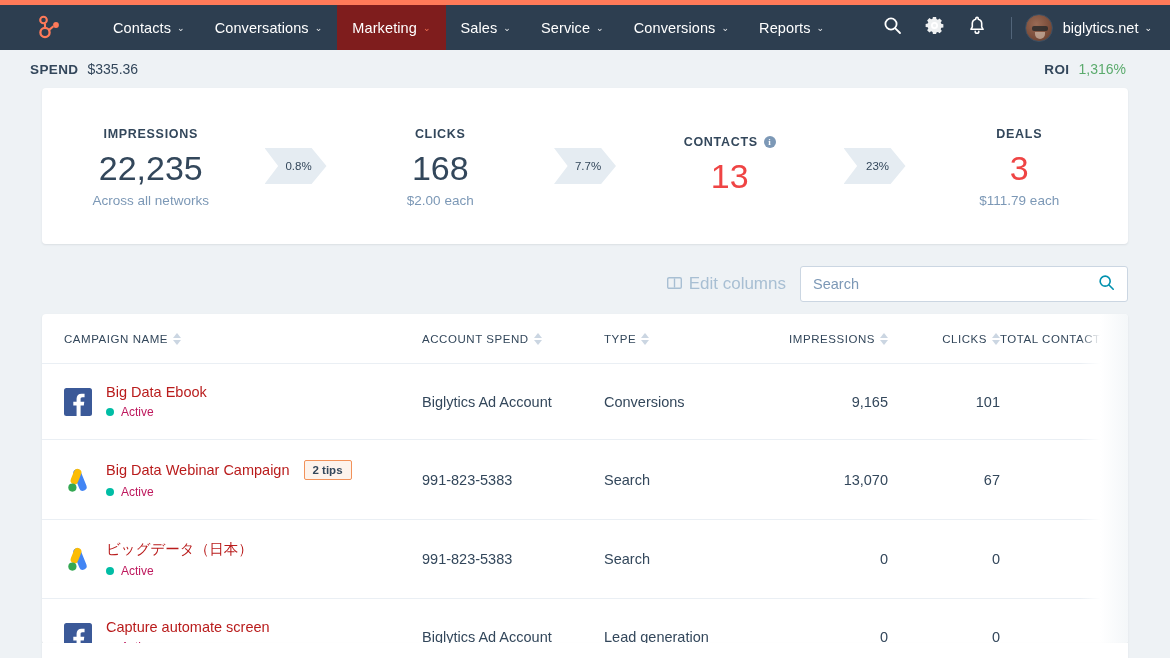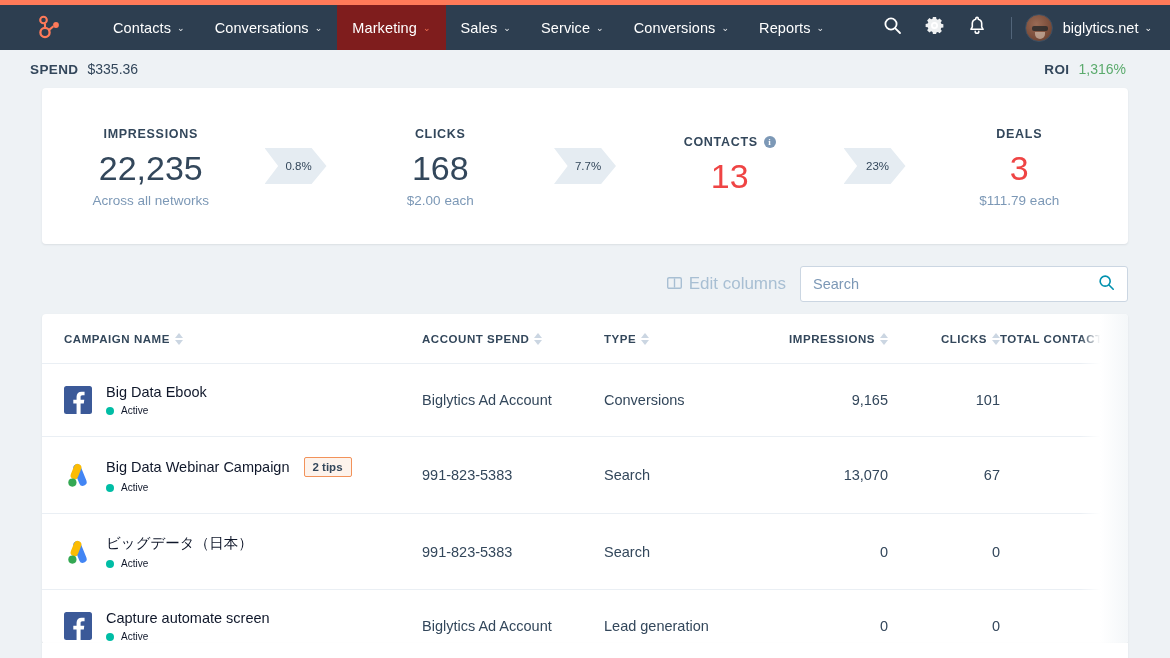--- a/index.html
+++ b/index.html
@@ -137,21 +137,21 @@
   .search-box input::placeholder { color: #7c98b6; }
 
   
   .table-card {
     margin: 12px 42px 0; background: #fff; border-radius: 4px;
     box-shadow: 0 1px 2px rgba(45,62,80,.10);
     position: relative; overflow: hidden; height: 330px;
   }
   table { border-collapse: collapse; width: 1200px; table-layout: fixed; }
   thead th {
-    font-size: 11.5px; font-weight: bold; color: #33475b;
+    font-size: 11.5px; font-weight: normal; color: #33475b;
     letter-spacing: .55px; padding: 18px 0 17px; vertical-align: middle;
     border-bottom: 1px solid #eaeff4; white-space: nowrap;
   }
   .th-inner { display: inline-flex; align-items: center; gap: 5px; cursor: pointer; }
   .th-inner.stacked { flex-direction: row; align-items: center; }
   .th-text-2 { display: inline-block; text-align: center; line-height: 1.25; }
 
   .sort-arrows {
     display: inline-flex; flex-direction: column; gap: 2px; line-height: 0;
   }
@@ -176,32 +176,32 @@
   .col-impr     { width: 132px; text-align: right; }
   .col-clicks   { width: 112px; text-align: right; }
   .col-contacts { width: 110px; text-align: right; }
   .col-cut      { width: 132px; text-align: right; }
 
   .campaign-cell { display: flex; align-items: center; gap: 14px; }
   .net-icon { width: 28px; height: 28px; flex: none; }
   .campaign-meta { display: flex; flex-direction: column; gap: 5px; }
   .campaign-title-row { display: flex; align-items: center; gap: 14px; }
   .campaign-name {
-    color: #0f172a; font-size: 14.5px; cursor: pointer; white-space: nowrap;
+    color: #b91c1c; font-size: 14.5px; cursor: pointer; white-space: nowrap;
   }
   .tips-badge {
     border: 1px solid #f2925a; background: #fdf3ec; color: #33475b;
     font-size: 11.5px; font-weight: bold; padding: 3px 8px;
     border-radius: 2px; cursor: pointer; white-space: nowrap;
   }
   .status-row { display: flex; align-items: center; gap: 7px; }
   .status-dot {
     width: 8px; height: 8px; border-radius: 50%; background: #00bda5; flex: none;
   }
-  .status-text { font-size: 10px; color: #0f172a; }
+  .status-text { font-size: 12px; color: #be185d; }
   .num-link { color: #0091ae; cursor: pointer; }
 
   
   .table-fade {
     position: absolute; top: 0; right: 0; width: 48px; height: 100%;
     background: linear-gradient(to right, rgba(255,255,255,0) 0%, #ffffff 42%, #f4f7f9 100%);
     pointer-events: none;
   }
 
   

